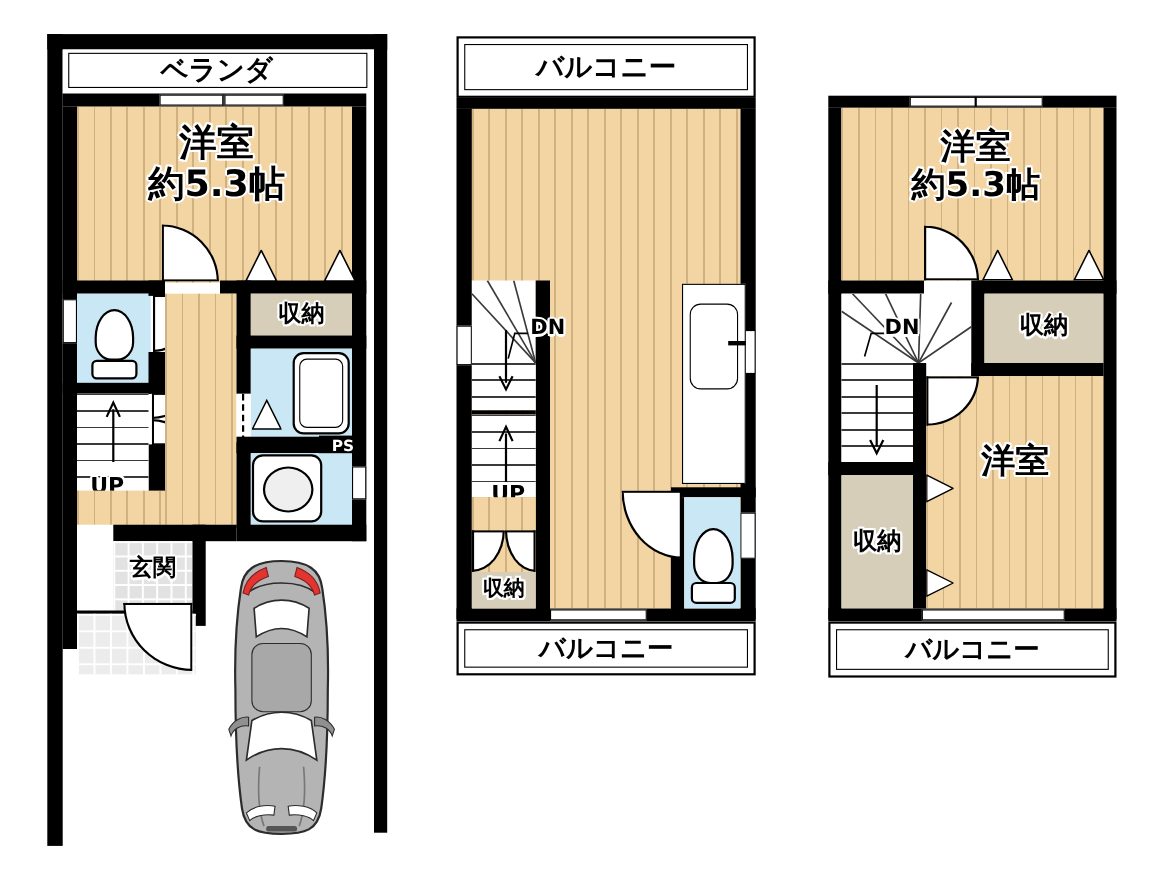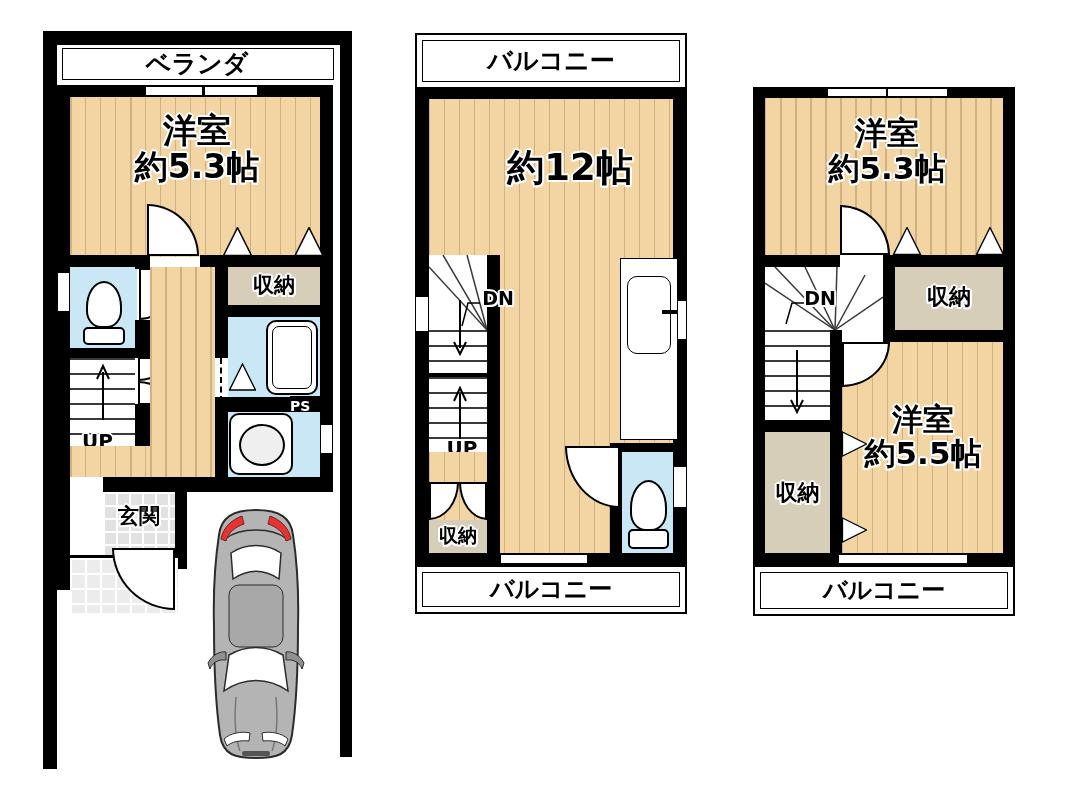--- a/index.html
+++ b/index.html
@@ -106,21 +106,21 @@
     <div class="blue" style="left:228px;top:317px;width:92px;height:80px"></div>
     <div class="tub" style="left:266px;top:320px;width:52px;height:75px">
         <div class="inner"></div>
       </div>
     <svg class="abs" style="left:229px;top:358px" width="27" height="38" viewBox="0 0 100 100">
         <polygon points="50,2 98,98 2,98" fill="#fff" stroke="#000" stroke-width="5"></polygon>
       </svg>
 
     <div class="wall" style="left:215px;top:397px;width:75px;height:15px"></div>
     <div class="wall" style="left:290px;top:396px;width:32px;height:22px"></div>
-    <div class="abs" style="left:290px;top:398px;width:32px;color:#fff;font-weight:bold;font-size:14px;text-align:left">PS</div>
+    <div class="abs" style="left:290px;top:398px;width:32px;color:#fff;font-weight:bold;font-size:14px;text-align:right">PS</div>
 
     <div class="blue" style="left:228px;top:412px;width:92px;height:65px"></div>
     <div class="abs" style="left:229px;top:413px;width:64px;height:62px;background:#fff;border:2px solid #000;border-radius:10px;box-sizing:border-box"></div>
     <div class="abs" style="left:239px;top:424px;width:46px;height:42px;background:#EFEFEF;border:2px solid #000;border-radius:50%;box-sizing:border-box"></div>
     <div class="window" style="left:320px;top:424px;width:13px;height:30px"></div>
 
     <div class="wall" style="left:215px;top:477px;width:118px;height:15px"></div>
     <div class="wall" style="left:103px;top:477px;width:112px;height:15px"></div>
     <div class="tile" style="left:103px;top:492px;width:72px;height:65px"></div>
     <div class="lbl" style="left:103px;top:505px;width:72px;font-size:21px">玄関</div>
@@ -152,21 +152,20 @@
       <div class="inner"></div>
       <span class="lbl" style="position:static;font-size:25px">バルコニー</span>
     </div>
     <div class="wall" style="left:415px;top:89px;width:272px;height:10px"></div>
     <div class="wall" style="left:415px;top:99px;width:14px;height:464px"></div>
     <div class="wall" style="left:673px;top:99px;width:14px;height:464px"></div>
     <div class="wall" style="left:415px;top:553px;width:272px;height:12px"></div>
 
     <div class="floor" style="left:429px;top:99px;width:244px;height:454px"></div>
     <div class="lbl" style="left:470px;top:148px;width:200px;font-size:40px">
-      <div style="font-size:37px">約12帖</div>
     </div>
 
     <div class="window" style="left:415px;top:296px;width:14px;height:36px"></div>
     <div class="window" style="left:673px;top:300px;width:14px;height:40px"></div>
     <div class="window" style="left:673px;top:466px;width:14px;height:42px"></div>
     <div class="window" style="left:500px;top:554px;width:88px;height:10px"></div>
 
     <div class="winder" style="left:429px;top:255px;width:58px;height:75px">
       <svg width="58" height="75" viewBox="0 0 58 75">
           <line x1="58" y1="75" x2="0" y2="12" stroke="#3a3a3a" stroke-width="1.5"></line>
@@ -265,21 +264,20 @@
     <div class="wall" style="left:830px;top:330px;width:12px;height:223px"></div>
 
     <div class="wall" style="left:883px;top:255px;width:12px;height:87px"></div>
     <div class="beige" style="left:895px;top:267px;width:108px;height:63px"></div>
     <div class="lbl" style="left:895px;top:285px;width:108px;font-size:22px">収納</div>
     <div class="wall" style="left:883px;top:330px;width:120px;height:12px"></div>
 
     <div class="floor" style="left:842px;top:342px;width:161px;height:211px"></div>
     <div class="lbl" style="left:843px;top:402px;width:160px;font-size:31px">
       <div>洋室</div>
-      <div>約5.5帖</div>
     </div>
     <div class="arc" style="left:842px;top:342px;width:48px;height:45px;border-radius:0 0 100% 0"></div>
     <svg class="abs" style="left:842px;top:429px" width="25" height="30" viewBox="0 0 100 100">
         <polygon points="2,2 98,50 2,98" fill="#fff" stroke="#000" stroke-width="5"></polygon>
       </svg>
     <svg class="abs" style="left:842px;top:515px" width="25" height="30" viewBox="0 0 100 100">
         <polygon points="2,2 98,50 2,98" fill="#fff" stroke="#000" stroke-width="5"></polygon>
       </svg>
 
     <div class="balcony" style="left:753px;top:565px;width:262px;height:51px">

